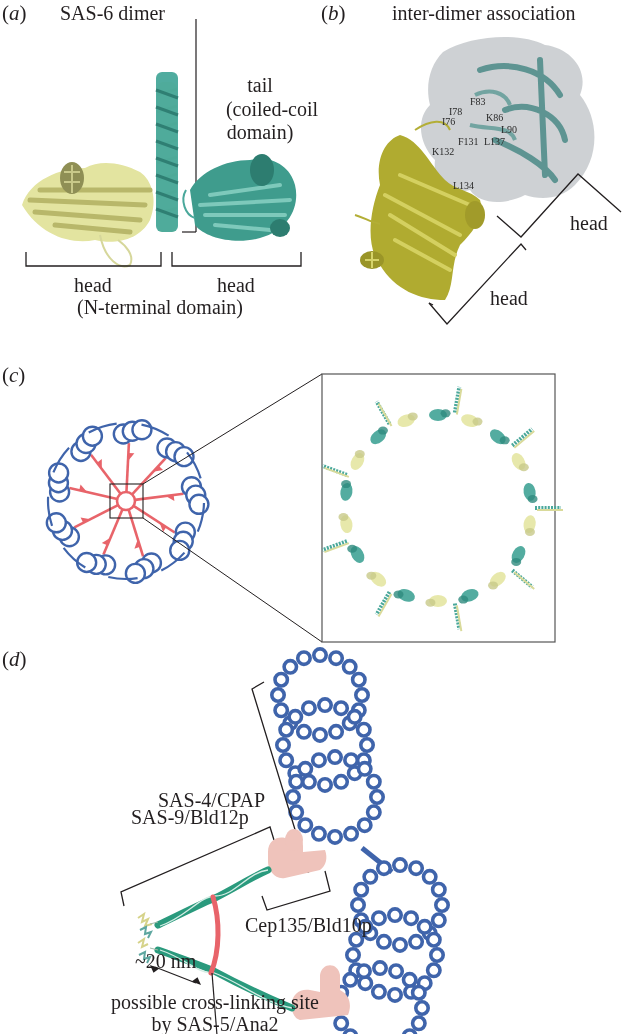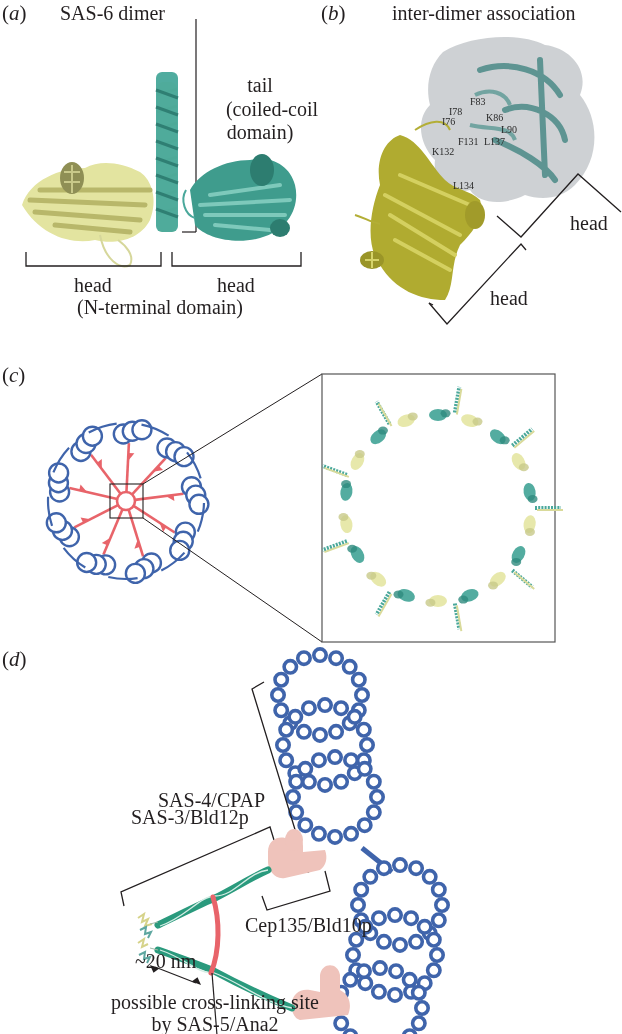--- a/index.html
+++ b/index.html
@@ -355,17 +355,17 @@
 <div class="res" style="left:484px; top:136px;">L137</div>
 <div class="res" style="left:432px; top:146px;">K132</div>
 <div class="res" style="left:453px; top:160px;margin-top:20px;">L134</div>
 <div class="lbl" style="left:570px; top:212px;">head</div>
 <div class="lbl" style="left:490px; top:287px;">head</div>
 
 <div class="lbl panel-letter" style="left:2px; top:363px;">(<i>c</i>)</div>
 
 <div class="lbl panel-letter" style="left:2px; top:647px;">(<i>d</i>)</div>
 <div class="lbl" style="left:158px; top:749px;margin-top:40px;">SAS-4/CPAP</div>
-<div class="lbl" style="left:131px; top:806px;">SAS-3/Bld12p</div>
+<div class="lbl" style="left:131px; top:806px;">SAS-9/Bld12p</div>
 <div class="lbl" style="left:245px; top:914px;">Cep135/Bld10p</div>
 <div class="lbl" style="left:135px; top:950px;">~20 nm</div>
 <div class="lbl center" style="left:100px; top:991px; width:230px;">possible cross-linking site</div>
 <div class="lbl center" style="left:100px; top:1013px; width:230px;font-family:Liberation Serif, serif;">by SAS-5/Ana2</div>
 
 </body></html>

